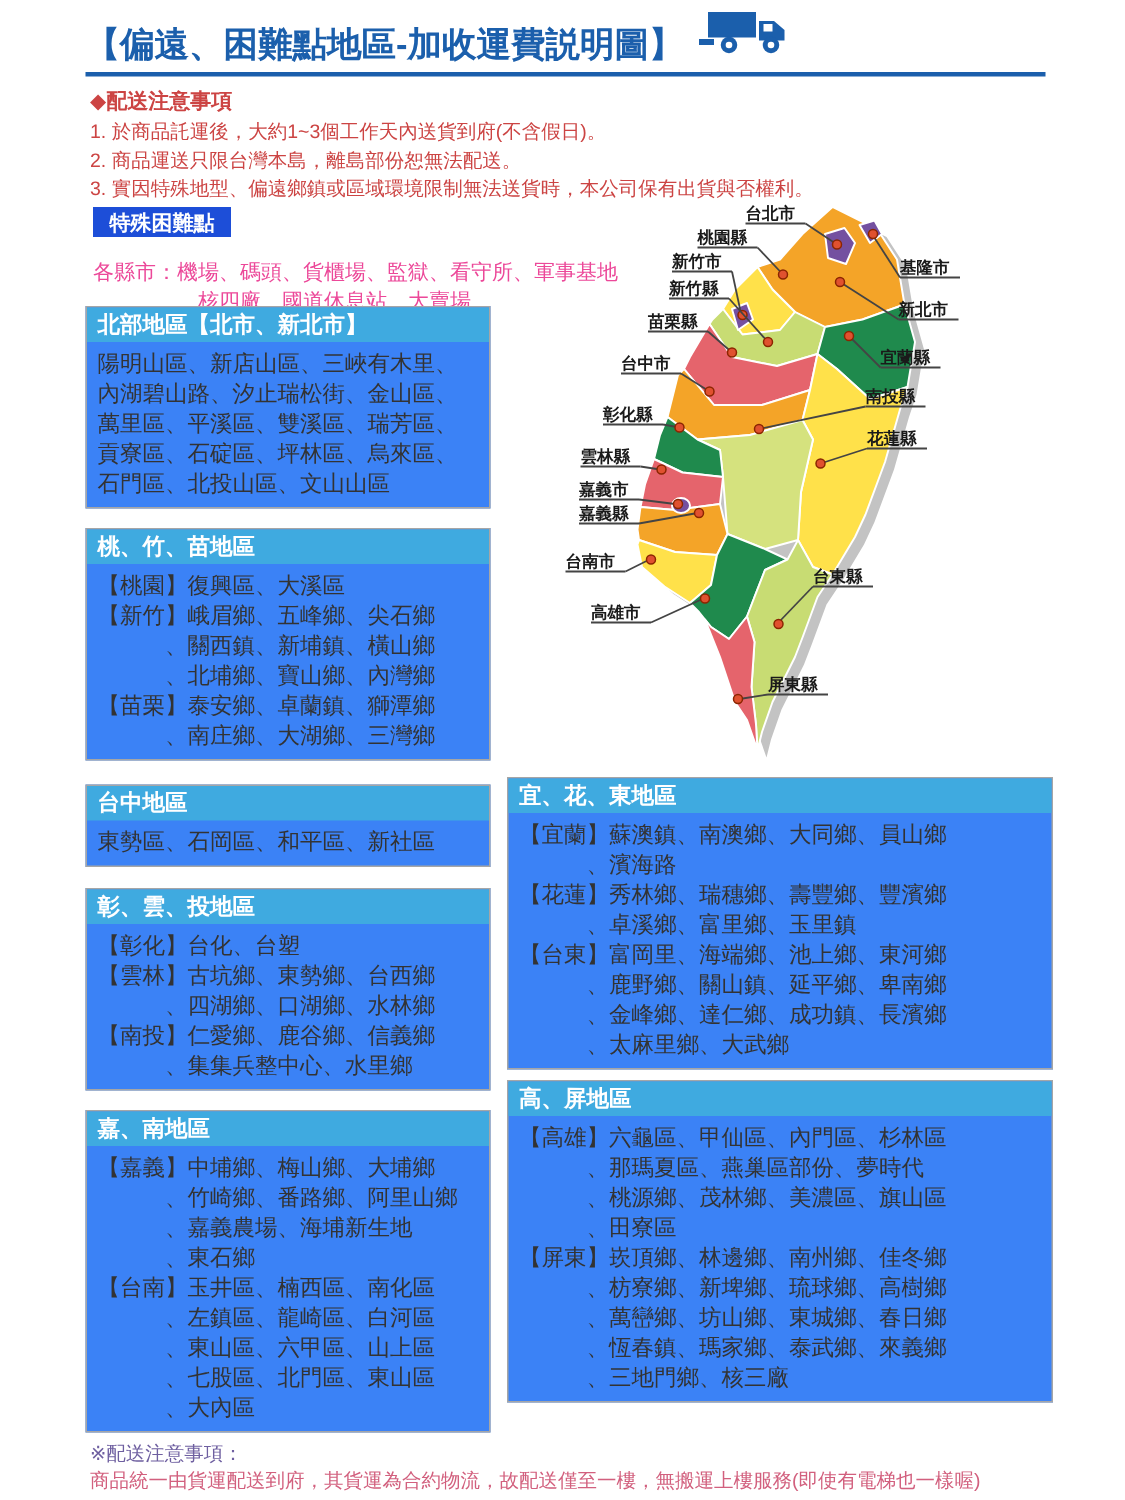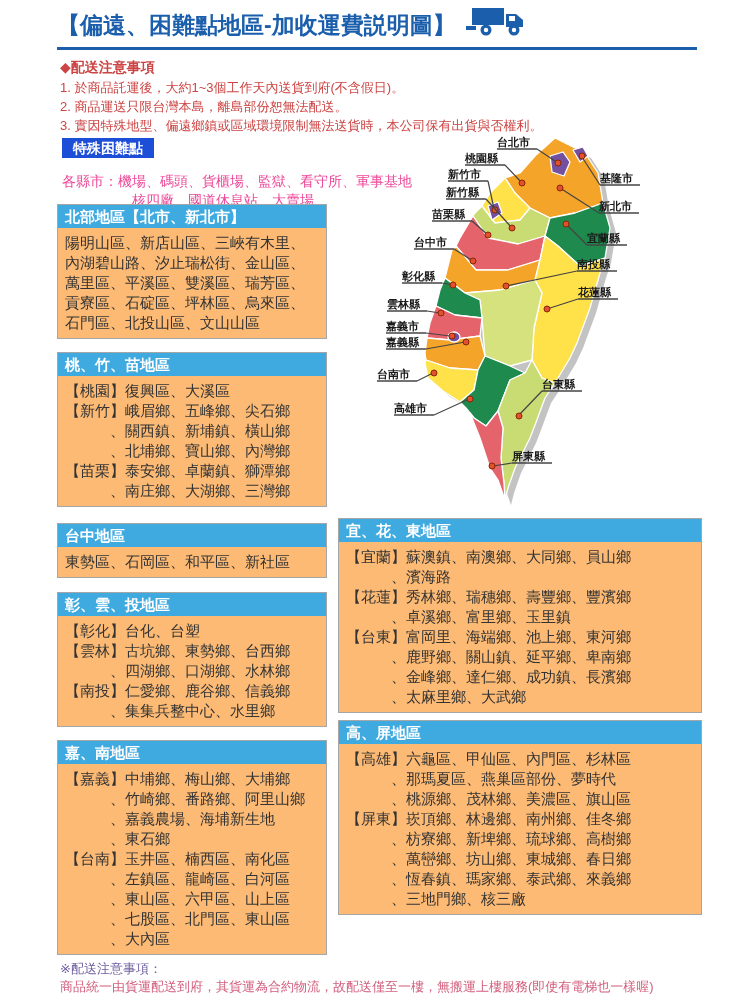--- a/index.html
+++ b/index.html
@@ -1,33 +1,33 @@
 <!DOCTYPE html>
 <html><head>
 <meta charset="utf-8">
 <style>
   html,body{margin:0;padding:0;}
   body{width:750px;height:1000px;position:relative;background:#fff;overflow:hidden;
        font-family:"Liberation Sans","DejaVu Sans",sans-serif;}
   .abs{position:absolute;}
   
   .title-bar{left:57px;top:6px;width:640px;border-bottom:3px solid #1B5FAC;
-             padding-bottom:4px;display:flex;align-items:center;}
+             padding-bottom:4px;display:flex;align-items:flex-end;}
   .title-text{color:#1B5FAC;font-size:23px;font-weight:bold;letter-spacing:0px;line-height:30px;}
   .truck{margin-left:10px;margin-bottom:1px;}
   
   .notice{left:60px;top:58px;width:620px;color:#CC4443;font-size:13px;line-height:19px;}
   .notice .nh{font-weight:bold;font-size:14px;margin-bottom:1px;}
   
   .special{left:62px;top:138px;width:420px;}
   .badge{display:inline-block;background:#1d4ed8;color:#fff;font-weight:bold;
          font-size:14px;line-height:18px;padding:1px 11px;}
   .special-lines{color:#ec4899;font-size:14px;line-height:19px;margin-top:14px;}
   
-  .region-box{border:1px solid #a6a6a6;background:#fdba74;}
+  .region-box{border:1px solid #a6a6a6;background:#3b82f6;}
   .region-box .hd{background:#3FAAE0;color:#fff;font-weight:bold;font-size:15px;
                   line-height:21px;padding:1px 7px;}
   .region-box .bd{padding:5px 7px 5px;font-size:15px;line-height:20px;color:#333;}
   .lw{left:57px;width:268px;}
   .rw{left:338px;width:362px;}
   
   .footer{left:60px;top:960px;width:660px;font-size:13px;line-height:18px;}
   .footer .fh{color:#6E5FA0;}
   .footer .fb{color:#D2607E;}
   
@@ -142,20 +142,21 @@
     <div>　　　、太麻里鄉、大武鄉</div>
   </div>
 </div>
 
 <div class="abs region-box rw" style="top:720px;">
   <div class="hd">高、屏地區</div>
   <div class="bd">
     <div>【高雄】六龜區、甲仙區、內門區、杉林區</div>
     <div>　　　、那瑪夏區、燕巢區部份、夢時代</div>
     <div>　　　、桃源鄉、茂林鄉、美濃區、旗山區</div>
+    <div>　　　、田寮區</div>
     <div>【屏東】崁頂鄉、林邊鄉、南州鄉、佳冬鄉</div>
     <div>　　　、枋寮鄉、新埤鄉、琉球鄉、高樹鄉</div>
     <div>　　　、萬巒鄉、坊山鄉、東城鄉、春日鄉</div>
     <div>　　　、恆春鎮、瑪家鄉、泰武鄉、來義鄉</div>
     <div>　　　、三地門鄉、核三廠</div>
   </div>
 </div>
 
 <div class="abs map">
 <svg width="300" height="388" viewBox="0 0 300 388">

